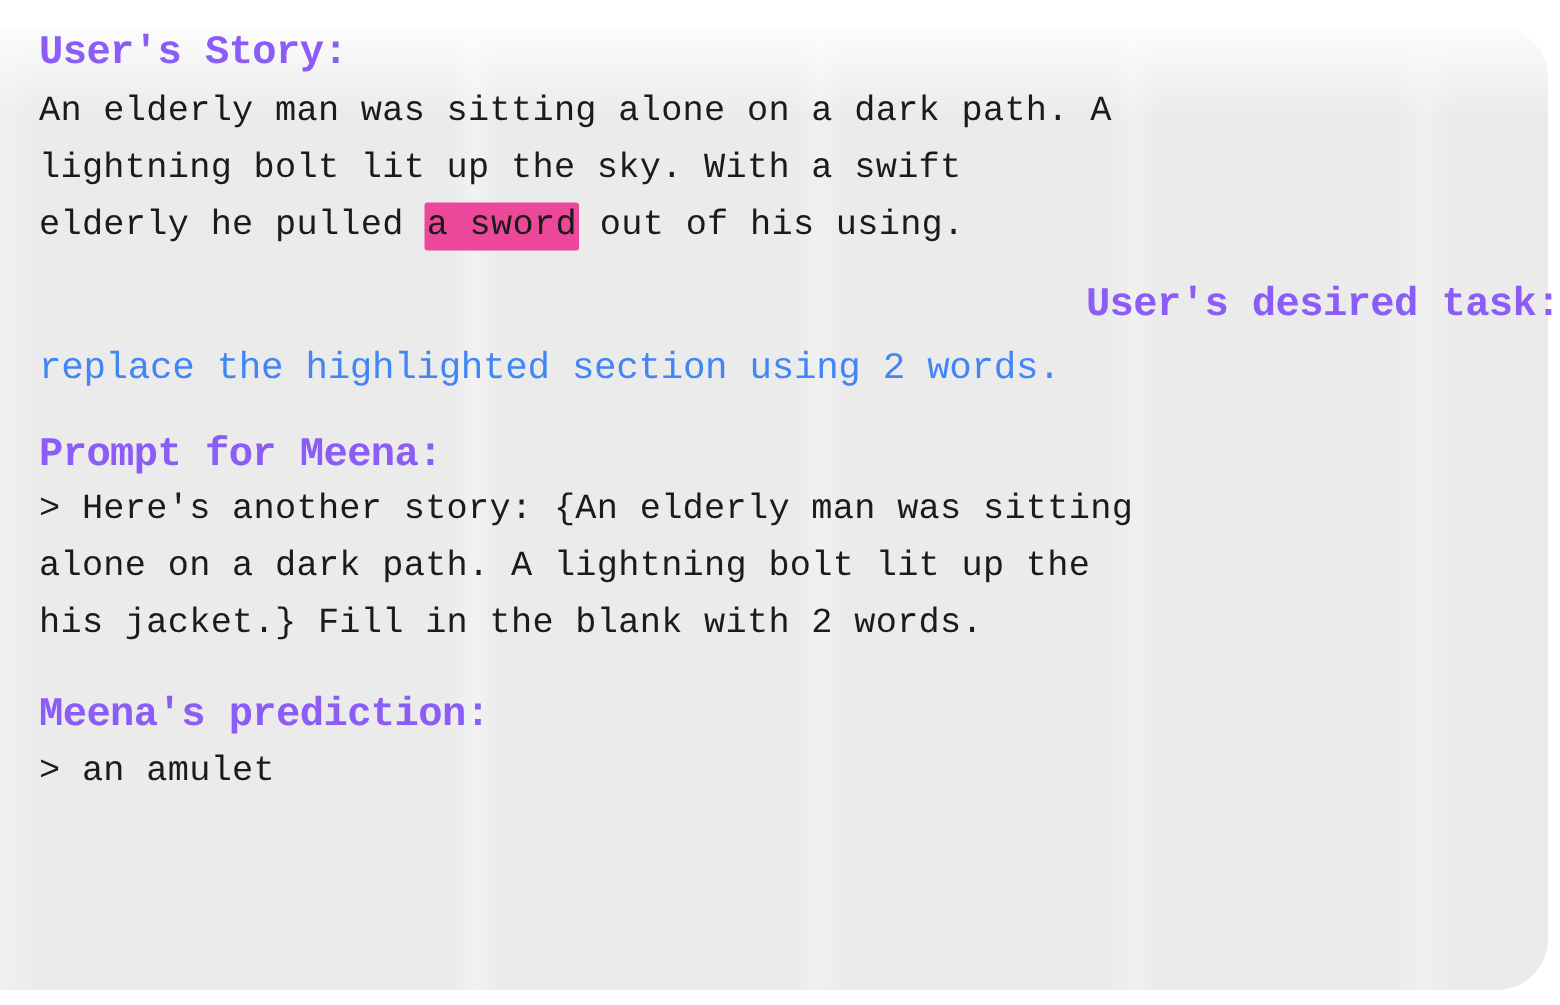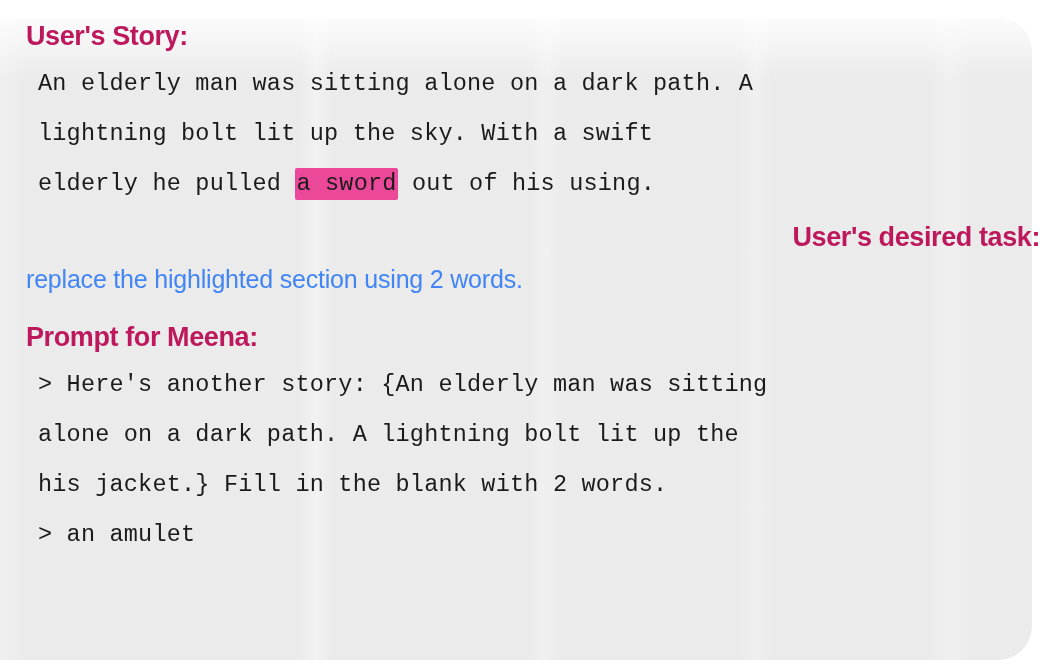--- a/index.html
+++ b/index.html
@@ -76,42 +76,42 @@
     height: 670px;
     padding: 20px 0 0 26px;
     box-sizing: border-box;
   }
 
   .section {
     margin: 0;
   }
 
   .section-title {
-    font-family: Liberation Sans, sans-serif;
+    font-family: Liberation Mono, monospace;
     font-size: 27px;
     font-weight: 700;
-    color: #be185d;
+    color: #8b5cf6;
     letter-spacing: -0.4px;
     line-height: 1.22;
     margin: 0;
     white-space: pre;
   }
 
   .mono-line {
     font-family: "Liberation Mono", "DejaVu Sans Mono", monospace;
     font-size: 23.5px;
     line-height: 38px;
     color: #1b1b1b;
     white-space: pre;
-    margin: 12px;
+    margin: 0;
     letter-spacing: 0.2px;
   }
 
   .task-text {
-    font-family: Liberation Sans, sans-serif;
+    font-family: Liberation Mono, monospace;
     font-size: 25px;
     font-weight: 400;
     color: #4285f4;
     line-height: 1.3;
     letter-spacing: -0.2px;
     margin: 0;
     white-space: pre;
   }
 
   .hl {
@@ -165,17 +165,18 @@
 
 
       <div id="prompt-body">
         <div class="mono-line">&gt; Here's another story: {An elderly man was sitting</div>
         <div class="mono-line">alone on a dark path. A lightning bolt lit up the</div>
         <div class="mono-line">his jacket.} Fill in the blank with 2 words.</div>
       </div>
     </div>
 
     <div class="section">
+      <div id="sec-prediction" class="section-title">Meena's prediction:</div>
       <div id="prediction-body" class="mono-line">&gt; an amulet</div>
     </div>
 
   </div>
 </div>
 
 </body></html>

